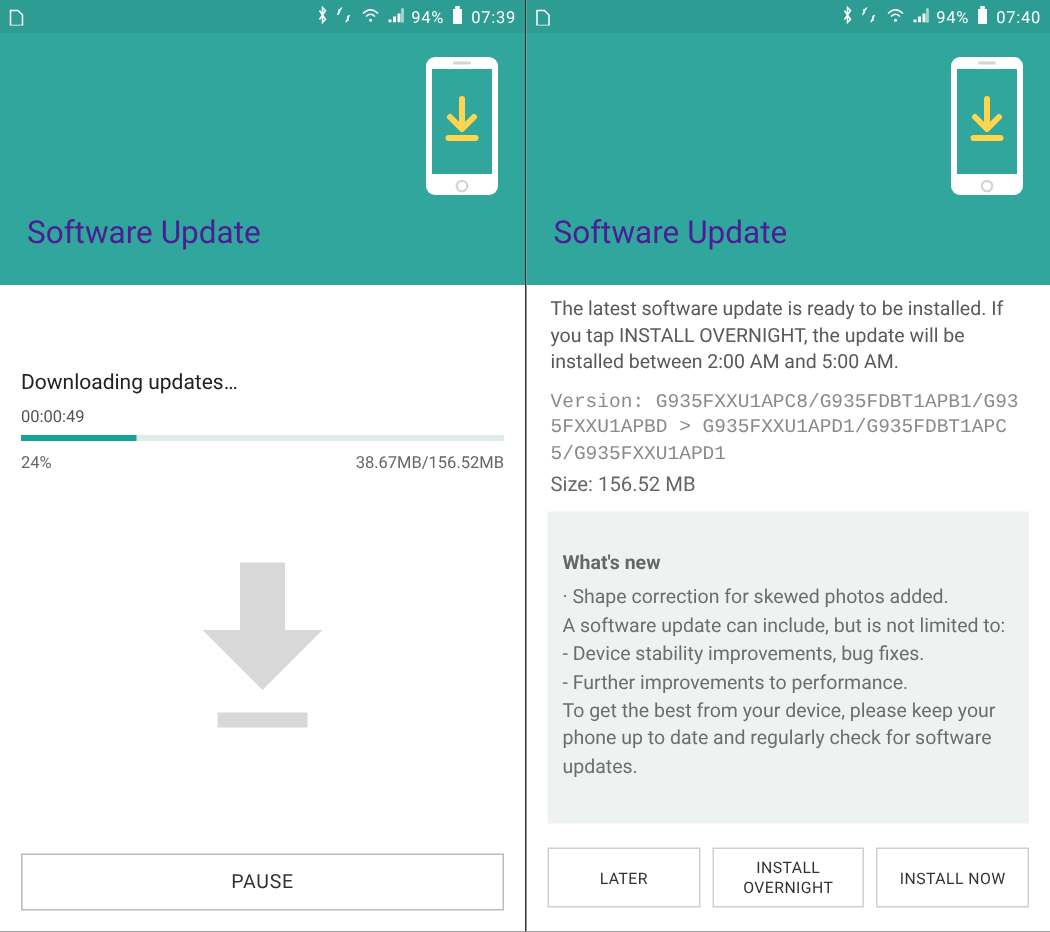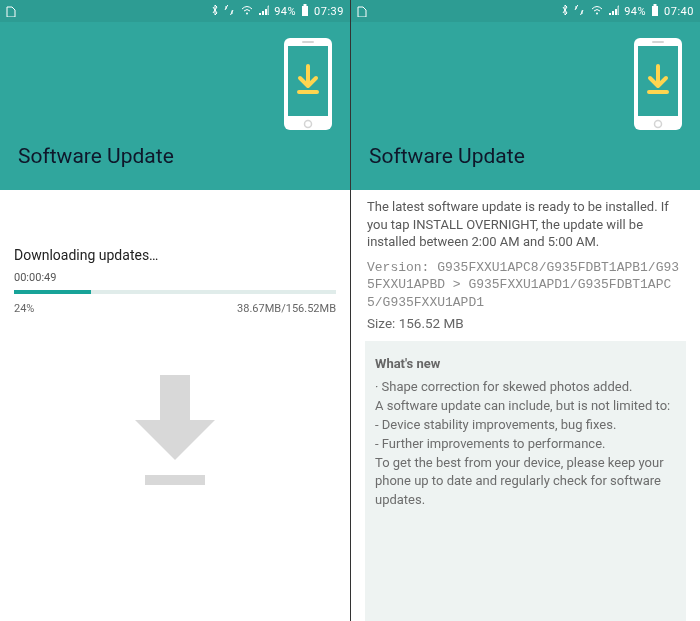--- a/index.html
+++ b/index.html
@@ -29,21 +29,21 @@
 
     
     .header {
       background: #30a69d;
       height: 168px;
       position: relative;
       display: flex;
       align-items: flex-end;
       padding: 0 18px 22px;
     }
-    .header-title { color: #0f172a; font-size: 21px; font-weight: 400; }
+    .header-title { color: #4c1d95; font-size: 21px; font-weight: 400; }
     .phone-icon {
       position: absolute;
       right: 16px; top: 14px;
       width: 52px; height: 96px;
     }
 
     
     .content { flex: 1; padding: 14px 14px 0; color: #222; display: flex; flex-direction: column; }
     .dl-status { font-size: 14px; color: #222; margin-bottom: 8px; margin-top: 43px; }
     .dl-time { font-size: 11px; color: #555; margin-bottom: 6px; }
@@ -76,21 +76,21 @@
     }
 
     
     .content2 { flex: 1; padding: 0 0 0 0; display: flex; flex-direction: column; overflow: hidden; }
     .intro { padding: 8px 16px 8px; font-size: 13px; color: #595959; line-height: 1.35; }
     .ver { padding: 0 16px 4px; font-size: 13px; color: #8a8a8a; line-height: 1.35; word-break: break-all; font-family: Liberation Mono, monospace; }
     .size { padding: 0 16px 10px; font-size: 13.5px; color: #666; }
     .whatsnew-box {
       background: #eef3f2;
       margin: 0 14px;
-      padding: 14px 10px;
+      padding: 26px 10px;
       font-size: 13px;
       color: #6d6d6d;
       line-height: 1.45;
       flex: 1;
       overflow: hidden;
     }
     .whatsnew-title { font-weight: 700; color: #676767; margin-bottom: 4px; }
     .whatsnew-box p { margin-bottom: 10px; }
     .btn-row { display: flex; gap: 8px; padding: 16px 14px; }
     .btn-row button {
@@ -170,20 +170,23 @@
     <div class="progress-nums">
       <span>24%</span>
       <span>38.67MB/156.52MB</span>
     </div>
     <svg class="big-dl-icon" width="120" height="130" viewBox="0 0 120 130">
       <path d="M45 10 L75 10 L75 55 L100 55 L60 95 L20 55 L45 55 Z" fill="#000"></path>
       <rect x="30" y="110" width="60" height="10" fill="#000"></rect>
     </svg>
   </div>
 
+  <div class="bottom-bar">
+    <button class="btn-wide">PAUSE</button>
+  </div>
 </div>
 
 <div class="phone">
   <div class="statusbar">
     <div class="status-left">
       <svg width="10" height="12" viewBox="0 0 10 12">
           <path d="M1 2 L6 2 L9 5 L9 12 L1 12 Z" fill="none" stroke="#fff" stroke-width="1"></path>
         </svg>
     </div>
     <div class="status-right">
@@ -236,14 +239,19 @@
     <div class="ver">Version: G935FXXU1APC8/G935FDBT1APB1/G935FXXU1APBD &gt; G935FXXU1APD1/G935FDBT1APC5/G935FXXU1APD1</div>
     <div class="size">Size: 156.52 MB</div>
     <div class="whatsnew-box">
       <div class="whatsnew-title">What's new</div>
       <div>· Shape correction for skewed photos added.</div>
       <div>A software update can include, but is not limited to:</div>
       <div> - Device stability improvements, bug fixes.</div>
       <div> - Further improvements to performance.</div>
       <div>To get the best from your device, please keep your phone up to date and regularly check for software updates.</div>
     </div>
+    <div class="btn-row">
+      <button>LATER</button>
+      <button>INSTALL OVERNIGHT</button>
+      <button>INSTALL NOW</button>
+    </div>
   </div>
 </div>
 
 </body></html>

